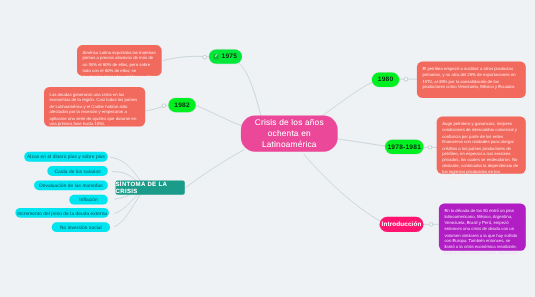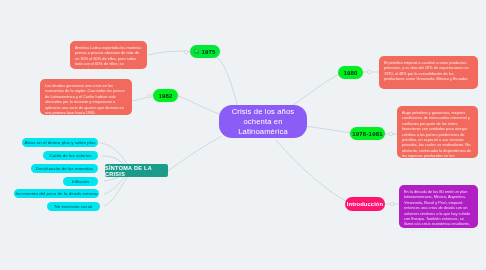--- a/index.html
+++ b/index.html
@@ -8,21 +8,21 @@
     background:#eef2f4;
     font-family:"Liberation Sans", sans-serif;
     overflow:hidden;
   }
   #canvas{position:relative;width:486px;height:270px;}
   svg.links{position:absolute;left:0;top:0;width:486px;height:270px;}
   .node{position:absolute;box-sizing:border-box;}
 
   
   .central{
-    background:#8b5cf6;color:#ffffff;border-radius:13px;
+    background:#ec4899;color:#ffffff;border-radius:13px;
     display:flex;align-items:center;justify-content:center;text-align:center;
     font-size:7.6px;line-height:10px;letter-spacing:.15px;padding:4px 8px;
   }
 
   
   .pill-green{
     background:#00e838;color:#0b2a10;border-radius:10px;
     display:flex;align-items:center;justify-content:center;gap:2px;
     font-size:6px;font-weight:bold;letter-spacing:.2px;
     box-shadow:0 0 0 .6px rgba(0,0,0,.05);

